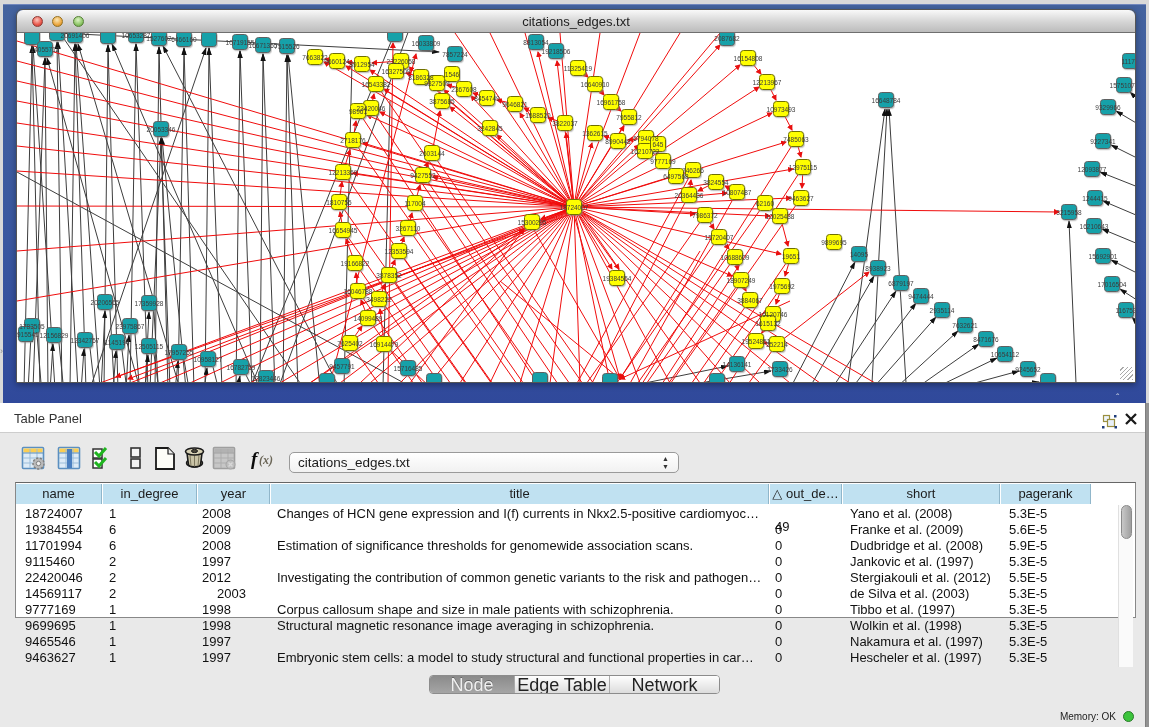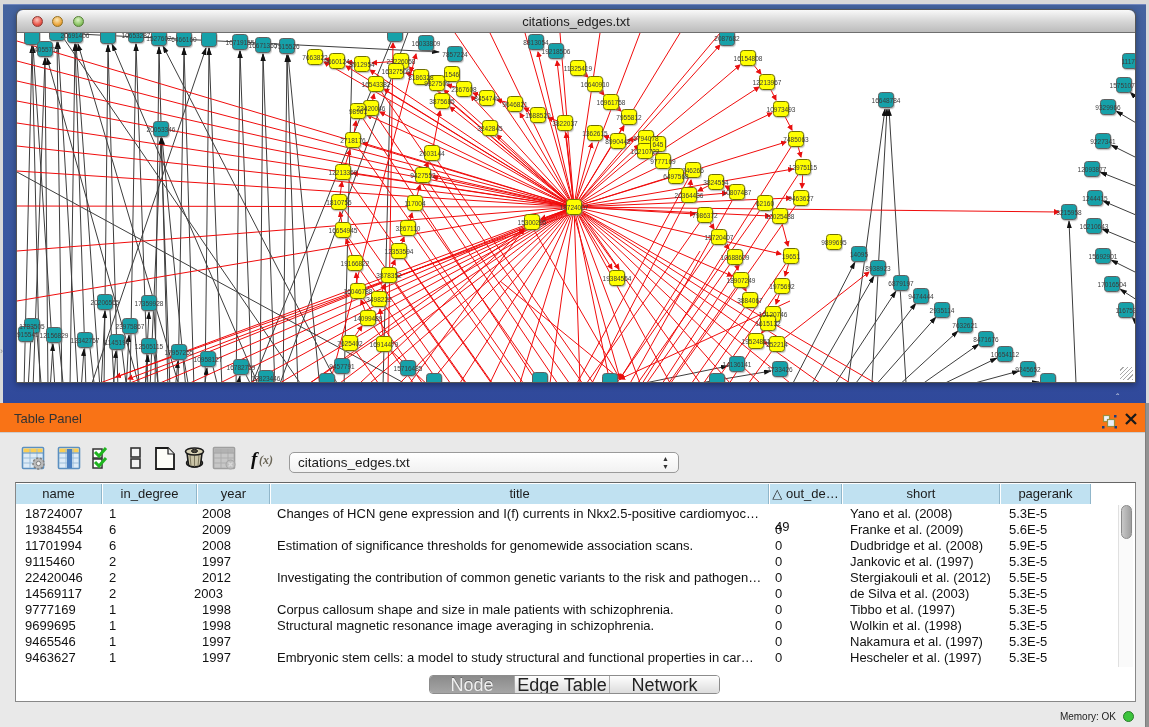--- a/index.html
+++ b/index.html
@@ -3,26 +3,26 @@
 * {margin:0;padding:0;box-sizing:border-box;}
 body {width:1149px;height:727px;position:relative;background:#d9d9d9;font-family:"Liberation Sans",sans-serif;overflow:hidden;}
 #blue {position:absolute;left:3px;top:4px;width:1143px;height:399px;background:linear-gradient(#44639f,#3a57a0 60%,#30499b);border-top:1px solid #7187bd;}
 #win {position:absolute;left:16px;top:9px;width:1120px;height:374px;border:1px solid #555;border-radius:6px 6px 1px 1px;box-shadow:0 2px 6px rgba(0,0,0,.35);}
 #tbar {position:absolute;left:0;top:0;width:100%;height:23px;background:linear-gradient(#f9f9f9,#d4d4d4 55%,#bcbcbc);border-bottom:1px solid #6f6f6f;border-radius:6px 6px 0 0;}
 #tbar .ttl {position:absolute;left:0;right:0;top:4px;text-align:center;font-size:13px;color:#222;}
 .tl {position:absolute;top:6px;width:11px;height:11px;border-radius:50%;}
 #canvas {position:absolute;left:0;top:23px;width:1118px;height:349px;background:#fff;overflow:hidden;}
 #grip {position:absolute;right:2px;bottom:2px;width:13px;height:13px;background:repeating-linear-gradient(135deg,transparent,transparent 2px,#aaa 2px,#aaa 3px);}
 #tpanel {position:absolute;left:0;top:403px;width:1149px;height:324px;background:#e9e9e9;}
-#tphead {position:absolute;left:0;top:0;width:100%;height:30px;background:#f97316;border-bottom:1px solid #cdcdcd;}
+#tphead {position:absolute;left:0;top:0;width:100%;height:30px;background:#ffffff;border-bottom:1px solid #cdcdcd;}
 #tphead .t {position:absolute;left:14px;top:8px;font-size:13px;color:#333;}
 #toolbar {position:absolute;left:0;top:30px;width:100%;height:50px;}
 #combo {position:absolute;left:289px;top:19px;width:390px;height:21px;background:linear-gradient(#fff,#f1f1f1);border:1px solid #9a9a9a;border-radius:5px;font-size:13.5px;color:#1a1a1a;line-height:20px;padding-left:8px;}
 #combo .arr {position:absolute;right:9px;top:2px;font-size:7px;color:#333;line-height:8px;}
-#tablebox {position:absolute;left:15px;top:79px;width:1121px;height:220px;background:#fff;border:1px solid #888;border-top:1px solid #666;padding-left:16px;}
+#tablebox {position:absolute;left:15px;top:79px;width:1121px;height:136px;background:#fff;border:1px solid #888;border-top:1px solid #666;padding-left:16px;}
 .th {position:absolute;top:1px;height:20px;background:#c0e1f1;border-right:1px solid #90b6ca;font-size:13px;color:#1c1c1c;text-align:center;line-height:20px;}
 .td {position:absolute;font-size:13px;color:#111;white-space:nowrap;}
 #sbar {position:absolute;right:2px;top:22px;width:15px;height:162px;background:#fafafa;border-left:1px solid #e0e0e0;}
 #sbar .thumb {position:absolute;left:2px;top:0px;width:11px;height:34px;border-radius:6px;background:linear-gradient(90deg,#c8c8c8,#9f9f9f);border:1px solid #8a8a8a;}
 #tabs {position:absolute;left:429px;top:272px;height:19px;display:flex;border:1px solid #8c8c8c;border-radius:4px;overflow:hidden;background:#fff;}
 #tabs div {font-size:18px;text-align:center;line-height:18px;color:#222;background:linear-gradient(#fefefe,#dcdcdc);border-right:1px solid #aaa;}
 #tabs div.sel {background:linear-gradient(#8b8b8b,#a5a5a5);color:#efefef;text-shadow:0 -1px 0 #666;}
 #tabs div:last-child {border-right:none;}
 #status {position:absolute;right:33px;top:308px;font-size:10px;color:#222;}
 #memdot {position:absolute;right:15px;top:308px;width:11px;height:11px;border-radius:50%;background:#3cc43c;border:1px solid #2a7a2a;}
@@ -704,21 +704,21 @@
 <div class="td" style="left:993px;top:71px">5.3E-5</div>
 <div class="td" style="left:9px;top:87px">22420046</div>
 <div class="td" style="left:93px;top:87px">2</div>
 <div class="td" style="left:186px;top:87px">2012</div>
 <div class="td" style="left:261px;top:87px">Investigating the contribution of common genetic variants to the risk and pathogen…</div>
 <div class="td" style="left:759px;top:87px">0</div>
 <div class="td" style="left:834px;top:87px">Stergiakouli et al. (2012)</div>
 <div class="td" style="left:993px;top:87px">5.5E-5</div>
 <div class="td" style="left:9px;top:103px">14569117</div>
 <div class="td" style="left:93px;top:103px">2</div>
-<div class="td" style="left:178px;top:103px">2003</div>
+<div class="td" style="left:201px;top:103px">2003</div>
 <div class="td" style="left:759px;top:103px">0</div>
 <div class="td" style="left:834px;top:103px">de Silva et al. (2003)</div>
 <div class="td" style="left:993px;top:103px">5.3E-5</div>
 <div class="td" style="left:9px;top:119px">9777169</div>
 <div class="td" style="left:93px;top:119px">1</div>
 <div class="td" style="left:186px;top:119px">1998</div>
 <div class="td" style="left:261px;top:119px">Corpus callosum shape and size in male patients with schizophrenia.</div>
 <div class="td" style="left:759px;top:119px">0</div>
 <div class="td" style="left:834px;top:119px">Tibbo et al. (1997)</div>
 <div class="td" style="left:993px;top:119px">5.3E-5</div>

